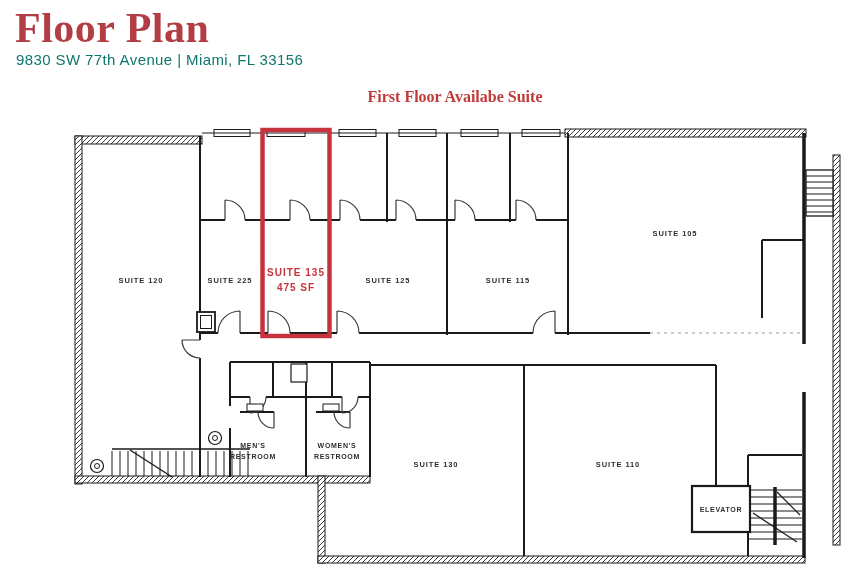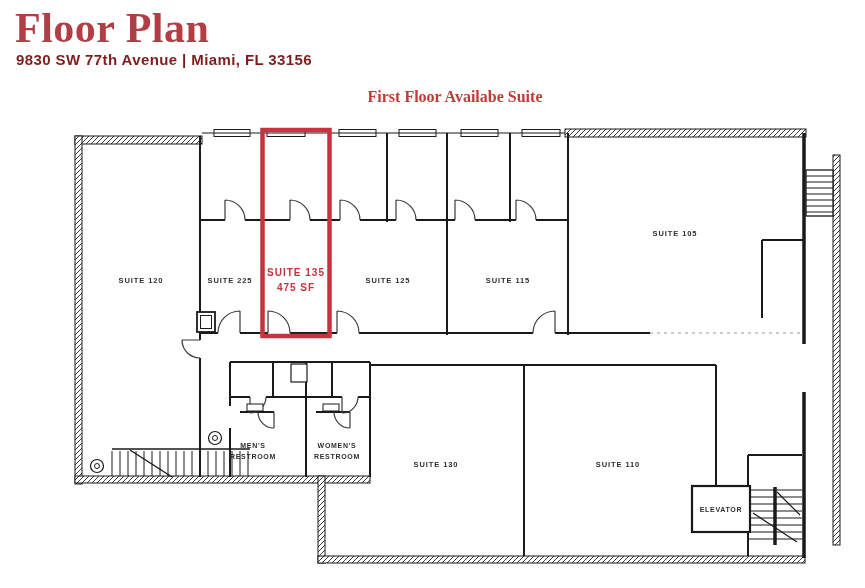--- a/index.html
+++ b/index.html
@@ -1,22 +1,22 @@
 <!DOCTYPE html>
 <html><head>
 <meta charset="utf-8">
 <style>
   html,body{margin:0;padding:0;background:#ffffff;}
   #page{position:relative;width:846px;height:588px;background:#fff;overflow:hidden;
         font-family:"Liberation Sans",sans-serif;}
   .title{position:absolute;left:15px;top:4px;margin:0;
          font-family:"Liberation Serif",serif;font-weight:700;font-size:42px;
          color:#b23d44;letter-spacing:.5px;}
-  .address{position:absolute;left:16px;top:51px;font-size:15px;color:#7f1d1d;
-           letter-spacing:.4px;font-weight:700;}
+  .address{position:absolute;left:16px;top:51px;font-size:15px;color:#0f766e;
+           letter-spacing:.4px;font-weight:400;}
   .plan-heading{position:absolute;left:455px;top:88px;transform:translateX(-50%);
            font-family:"Liberation Serif",serif;font-weight:700;font-size:16px;
            color:#c03a38;white-space:nowrap;}
   svg text{font-family:"Liberation Sans",sans-serif;}
   .room-label{font-size:7.5px;font-weight:700;letter-spacing:.9px;fill:#2e2e2e;}
   .small-label{font-size:7px;font-weight:700;letter-spacing:.7px;fill:#2e2e2e;}
   .hl-label{font-size:10px;font-weight:700;letter-spacing:1px;fill:#c6333c;}
 </style>
 </head>
 <body>

